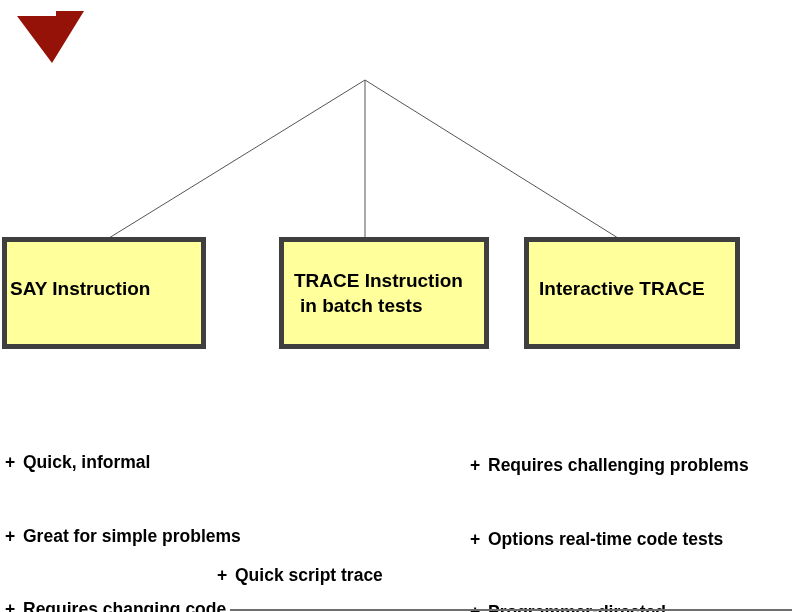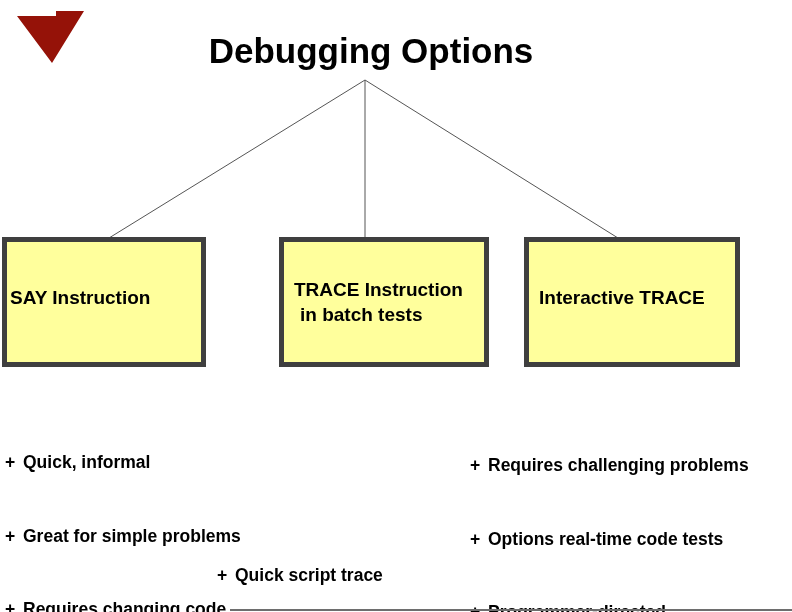--- a/index.html
+++ b/index.html
@@ -26,21 +26,21 @@
   }
   svg.overlay {
     position: absolute;
     left: 0; top: 0;
     width: 792px; height: 612px;
     pointer-events: none;
   }
   .box {
     position: absolute;
     top: 237px;
-    height: 130px;
+    height: 112px;
     background: #FFFF9C;
     border: 5px solid #3F3F3F;
     box-sizing: border-box;
     display: flex;
     flex-direction: column;
     justify-content: center;
     font-size: 19px;
     line-height: 25px;
     white-space: nowrap;
     overflow: visible;
@@ -74,21 +74,20 @@
 
 <div id="slide">
 
   <svg class="overlay" viewBox="0 0 792 612">
     <polygon points="17,16 56,16 56,11 84,11 52,63" fill="#951208"></polygon>
     <line x1="365" y1="80" x2="109" y2="238" stroke="#555555" stroke-width="1"></line>
     <line x1="365" y1="80" x2="365" y2="238" stroke="#555555" stroke-width="1"></line>
     <line x1="365" y1="80" x2="618" y2="238" stroke="#555555" stroke-width="1"></line>
   </svg>
 
-  <div class="title">Debugging Options</div>
 
   <div class="box box-say">
     <div>SAY Instruction</div>
   </div>
 
   <div class="box box-trace">
     <div class="line1">TRACE Instruction</div>
     <div class="line2">in batch tests</div>
   </div>
 

